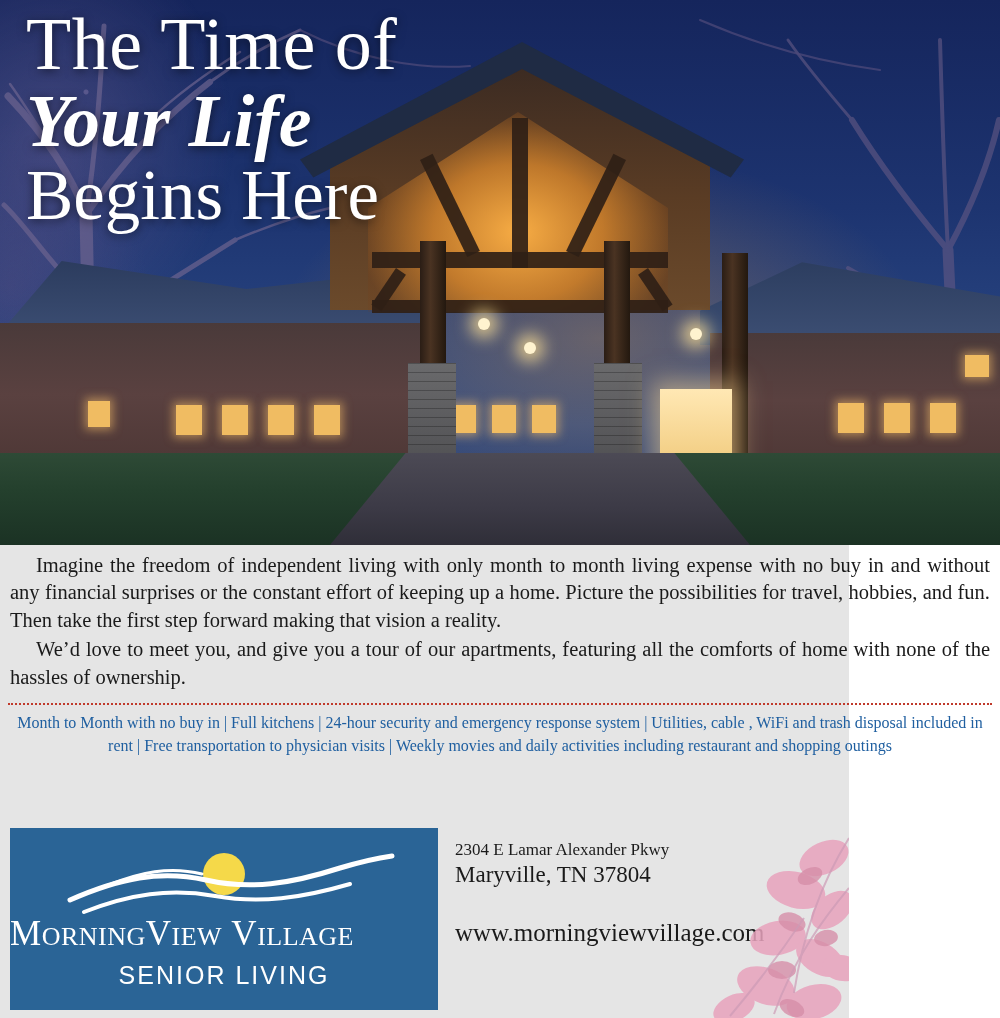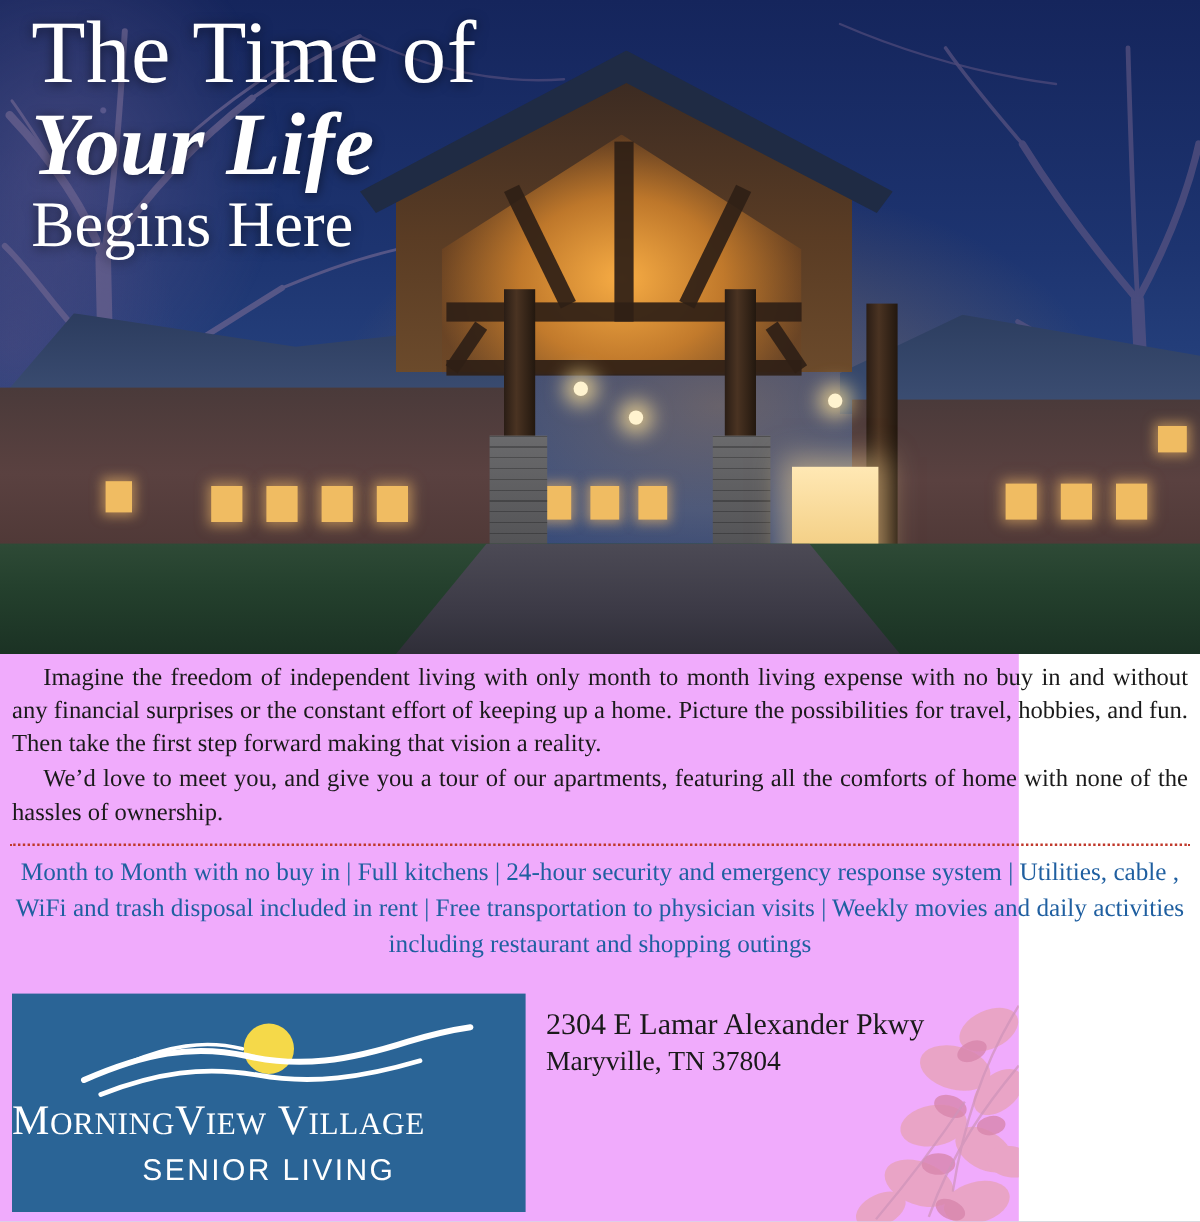--- a/index.html
+++ b/index.html
@@ -12,21 +12,21 @@
     height: 1018px;
     font-family: "Liberation Serif", serif;
     overflow: hidden;
     position: relative;
   }
 
   .ad {
     position: relative;
     width: 849px;
     height: 1018px;
-    background: #f0abfc;
+    background: #e5e5e5;
     box-sizing: border-box;
   }
 
   
   .hero {
     position: absolute;
     left: 0;
     top: 0;
     width: 1000px;
     height: 545px;
@@ -196,21 +196,21 @@
     letter-spacing: .5px;
   }
   .headline .l2 {
     font-size: 74px;
     font-style: italic;
     font-weight: bold;
     font-family: "Liberation Serif", serif;
     margin-top: 4px;
   }
   .headline .l3 {
-    font-size: 54px;
+    font-size: 71px;
     font-family: "Liberation Serif", serif;
     margin-top: 4px;
   }
 
   
   .body-copy {
     position: absolute;
     left: 10px;
     top: 552px;
     width: 980px;
@@ -233,21 +233,21 @@
   }
 
   
   .features {
     position: absolute;
     left: 12px;
     top: 712px;
     width: 976px;
     text-align: center;
     color: #1f5fa0;
-    font-size: 21px;
+    font-size: 16px;
     line-height: 1.42;
     font-family: "Liberation Serif", serif;
   }
 
   
   .logo-box {
     position: absolute;
     left: 10px;
     top: 828px;
     width: 428px;
@@ -280,21 +280,21 @@
   .logo-sub .sm { font-size: 25px; }
 
   .contact {
     position: absolute;
     left: 455px;
     top: 840px;
     width: 420px;
     color: #1a1a1a;
     font-family: "Liberation Serif", serif;
   }
-  .contact .addr1 { font-size: 25px; line-height: 1.22; }
+  .contact .addr1 { font-size: 17px; line-height: 1.22; }
   .contact .addr2 { font-size: 23px; line-height: 1.22; }
   .contact .phone {
     font-size: 29px;
     font-weight: bold;
     color: #1f5fa0;
     margin-top: 4px;
   }
   .contact .web {
     font-size: 25px;
     margin-top: 30px;
@@ -419,20 +419,21 @@
       <span>M</span><span class="sm">ORNING</span><span>V</span><span class="sm">IEW</span>&nbsp;<span>V</span><span class="sm">ILLAGE</span>
     </div>
     <div class="logo-sub">
       <span>S</span><span class="sm">ENIOR</span>&nbsp;<span>L</span><span class="sm">IVING</span>
     </div>
   </div>
 
   <div class="contact">
     <div class="addr1">2304 E Lamar Alexander Pkwy</div>
     <div class="addr2">Maryville, TN 37804</div>
+    <div class="web">www.morningviewvillage.com</div>
   </div>
 
   <svg class="floral" viewBox="0 0 175 200" preserveAspectRatio="none">
     <g opacity="0.85">
       <g fill="#e8a3bd">
         <ellipse cx="150" cy="40" rx="26" ry="16" transform="rotate(-25 150 40)"></ellipse>
         <ellipse cx="122" cy="72" rx="30" ry="18" transform="rotate(15 122 72)"></ellipse>
         <ellipse cx="158" cy="92" rx="24" ry="15" transform="rotate(-40 158 92)"></ellipse>
         <ellipse cx="104" cy="120" rx="28" ry="17" transform="rotate(-10 104 120)"></ellipse>
         <ellipse cx="146" cy="140" rx="26" ry="16" transform="rotate(30 146 140)"></ellipse>

